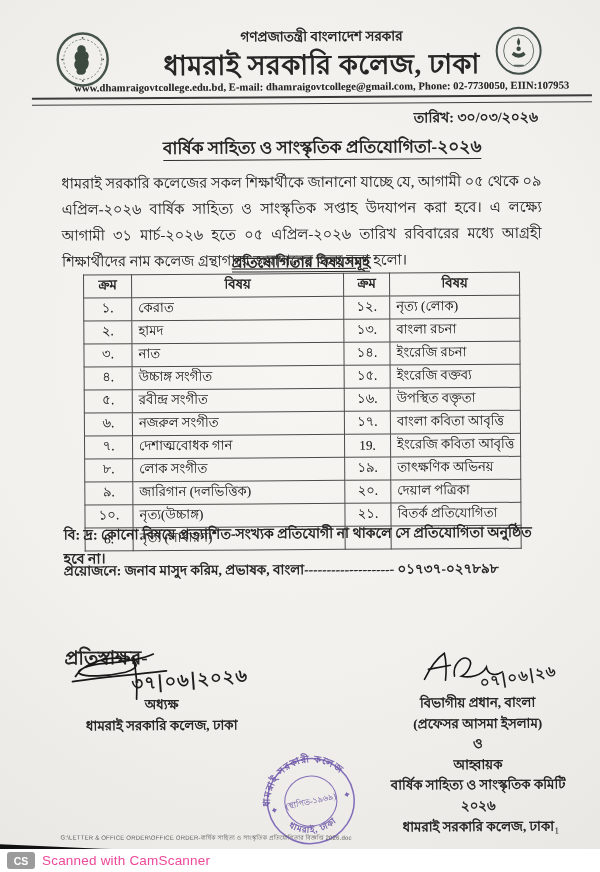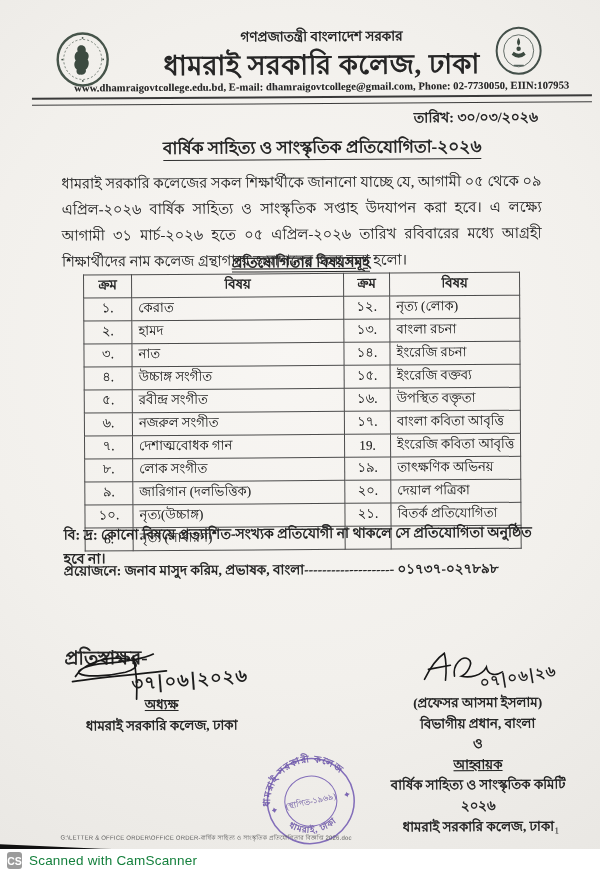--- a/index.html
+++ b/index.html
@@ -53,21 +53,21 @@
   .note-line{position:absolute;top:522px;left:63px;width:490px;
             font-size:14px;font-weight:700;}
   .need-line{position:absolute;top:559px;left:63px;width:500px;
             font-size:13.5px;font-weight:600;}
   .countersign{position:absolute;top:642px;left:63px;font-size:19px;font-weight:600;}
 
   .sig-block{position:absolute;font-size:13.3px;font-weight:600;text-align:center;}
   .sig-left-txt{top:694px;left:60px;width:200px;}
   .sig-right-txt{top:694px;left:378px;width:196px;}
   .sig-block div{line-height:1.55;}
-  .sig-bold{font-weight:700;text-decoration:underline;}
+  .sig-bold{font-weight:700;}
 
   .sig-ink{position:absolute;}
   .ink-date{position:absolute;font-size:18px;font-weight:600;color:#1d1d1d;
             font-family:"DejaVu Sans",sans-serif;letter-spacing:1px;
             text-shadow:none;}
   .ink-date-left{top:665px;left:130px;transform:rotate(-4deg);}
   .ink-date-right{top:666px;left:478px;transform:rotate(-9deg);font-size:15px;}
 
   .stamp{position:absolute;top:752px;left:256px;transform:rotate(-12deg);opacity:.85;}
 
@@ -82,24 +82,24 @@
   .corner-tr{position:absolute;top:0;right:0;width:34px;height:56px;z-index:7;
       background:linear-gradient(225deg, #181512 0%, #181512 38%, rgba(24,21,18,0) 62%);}
   .wedge-bl{position:absolute;left:0;top:843px;width:240px;height:12px;z-index:7;
       background:#111;clip-path:polygon(0 10%,42% 48%,100% 72%,100% 86%,0 100%);}
   .hand-br{position:absolute;right:0;top:838px;width:22px;height:34px;z-index:8;
       background:linear-gradient(250deg,#caa078 0%,#b98e66 55%,rgba(185,142,102,0) 100%);}
 
   .cam-bar{position:absolute;left:0;bottom:0;width:600px;height:23px;background:#ffffff;
       z-index:9;display:flex;align-items:center;gap:7px;
       font-family:"Liberation Sans","DejaVu Sans",sans-serif;}
-  .cs-badge{margin-left:7px;width:15px;height:17px;border-radius:3px;background:#9b9b9b;
+  .cs-badge{margin-left:7px;width:28px;height:17px;border-radius:3px;background:#9b9b9b;
       color:#fff;font-size:10.5px;font-weight:700;display:flex;align-items:center;
       justify-content:center;}
-  .cam-text{color:#15803d;font-size:13.5px;letter-spacing:.2px;}
+  .cam-text{color:#ec4899;font-size:13.5px;letter-spacing:.2px;}
 </style>
 </head>
 <body>
 
 <div class="scan">
   <div class="sheet">
 
     <div class="logo logo-left">
       <svg width="54" height="56" viewBox="0 0 54 56">
         <ellipse cx="27" cy="28" rx="25" ry="26" fill="none" stroke="#46544a" stroke-width="2.4"></ellipse>
@@ -243,22 +243,22 @@
       <svg width="95" height="42" viewBox="0 0 95 42">
         <g fill="none" stroke="#171717" stroke-width="1.6" stroke-linecap="round">
           <path d="M5,30 C11,18 19,8 25,4 C27,12 27,22 26,31"></path>
           <path d="M9,20 L31,16"></path>
           <path d="M35,27 C33,15 43,6 49,10 C55,14 47,25 42,27 C50,29 62,27 67,18 C68,25 75,28 83,23"></path>
         </g>
       </svg>
     </div>
     <div class="ink-date ink-date-right">০৭|০৬|২৬</div>
     <div class="sig-block sig-right-txt">
+      <div>বিভাগীয় প্রধান, বাংলা</div>
       <div>(প্রফেসর আসমা ইসলাম)</div>
-      <div>বিভাগীয় প্রধান, বাংলা</div>
       <div>ও</div>
       <div class="sig-bold">আহ্বায়ক</div>
       <div>বার্ষিক সাহিত্য ও সাংস্কৃতিক কমিটি ২০২৬</div>
       <div>ধামরাই সরকারি কলেজ, ঢাকা</div>
     </div>
 
     <div class="stamp">
       <svg width="106" height="98" viewBox="0 0 110 100">
         <defs>
           <path id="arcTop" d="M 13,62 A 43,43 0 1 1 97,62"></path>

